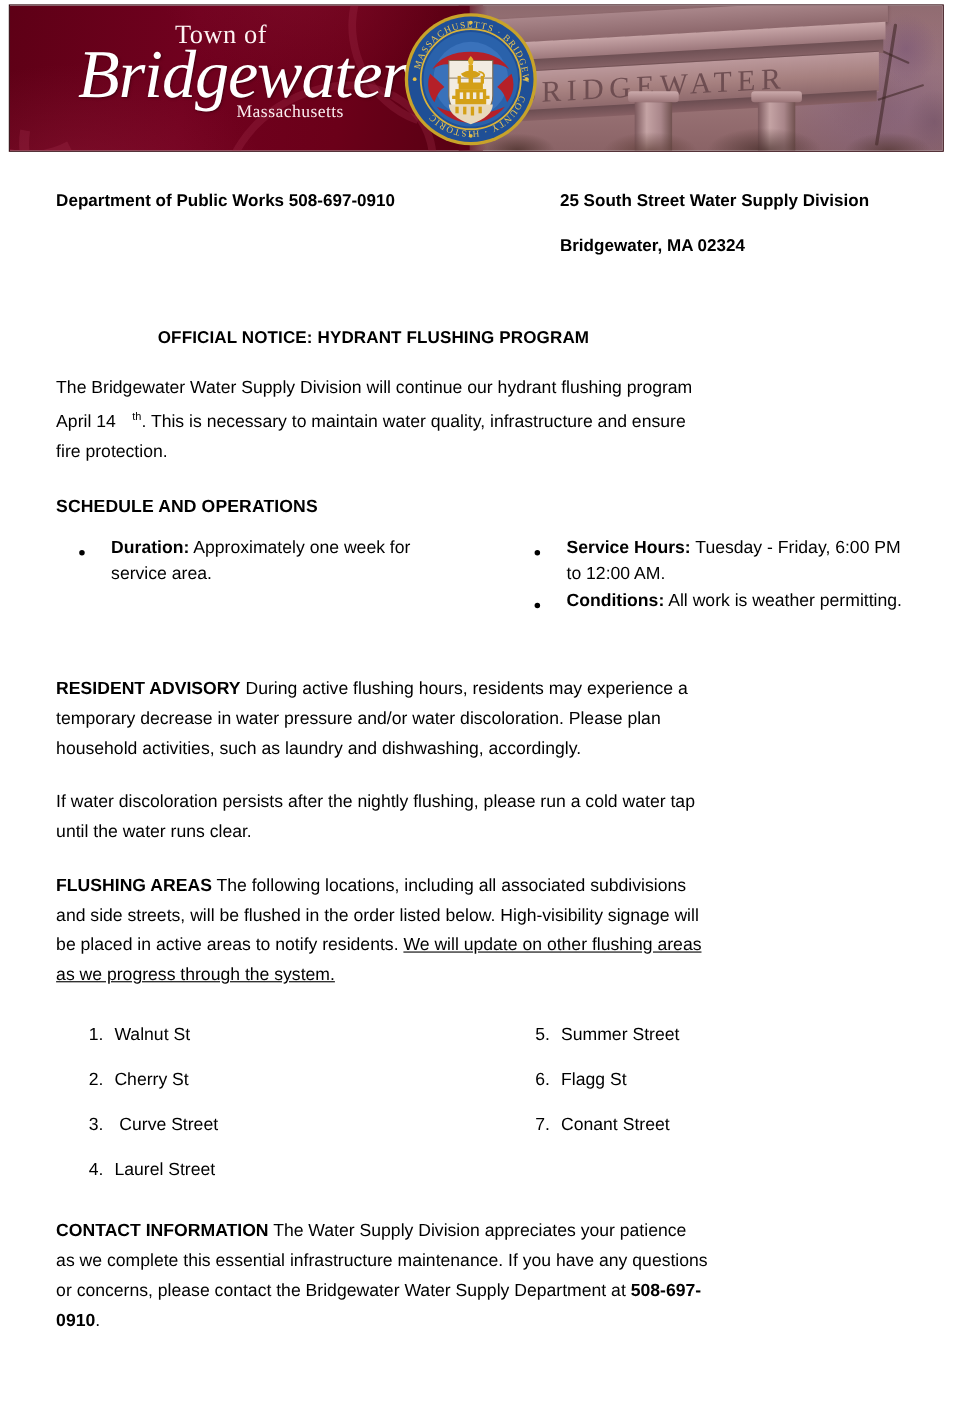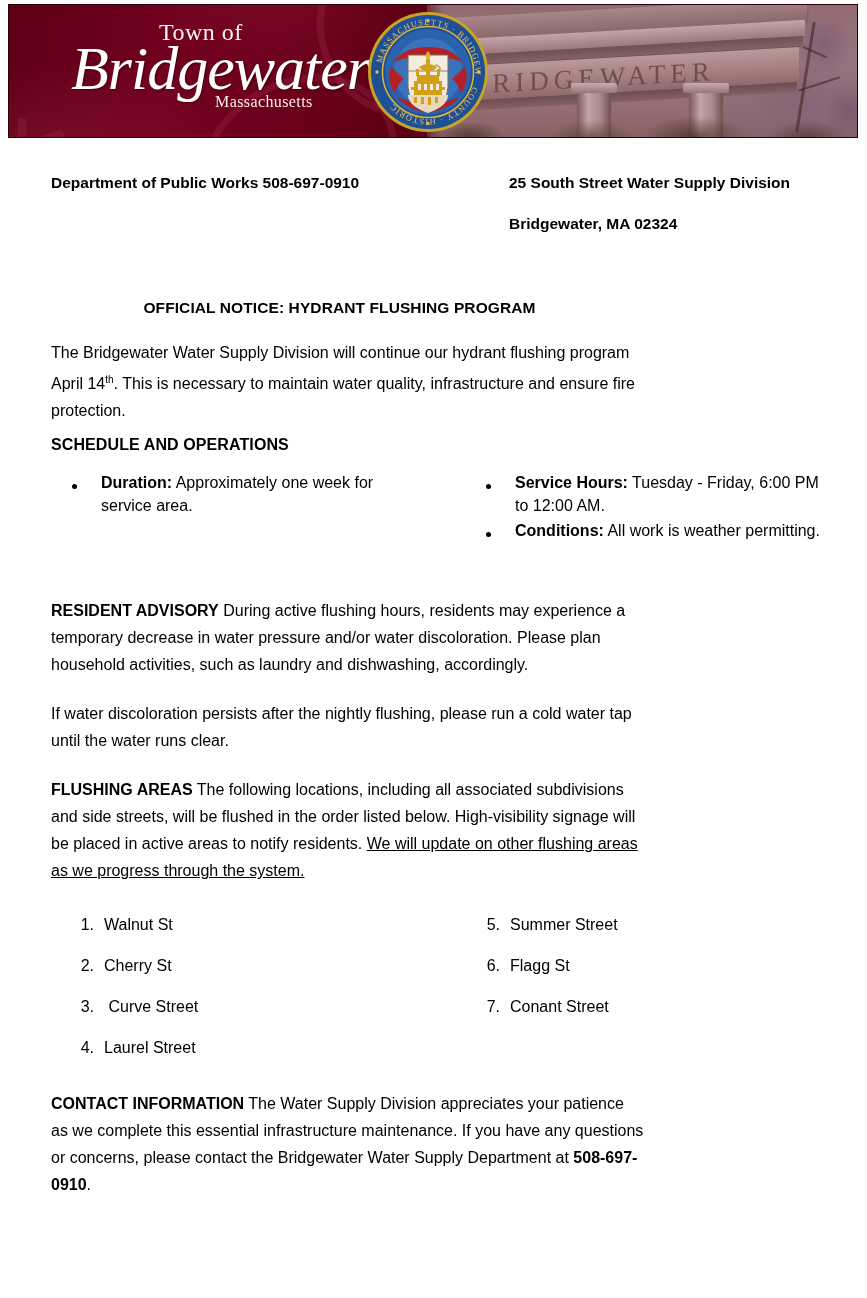--- a/index.html
+++ b/index.html
@@ -238,26 +238,26 @@
     letter-spacing: 0.1px;
   }
 
   .para {
     margin: 22px 51px 0 51px;
     font-size: 16px;
     line-height: 27px;
     font-stretch: condensed;
     text-align: left;
   }
-  .para sup { font-size: 10px; vertical-align: super; }
+  .para sup { font-size: 10px; vertical-align: super; padding-left: 15px; }
   .b { font-weight: bold; }
   .u { text-decoration: underline; }
 
   .section-head {
-    margin: 12px 51px 0 51px;
+    margin: 28px 51px 0 51px;
     font-size: 16px;
     font-weight: bold;
     font-stretch: condensed;
     letter-spacing: 0.1px;
   }
 
   
   .bullet-cols {
     position: relative;
     margin: 17px 0 0 0;

